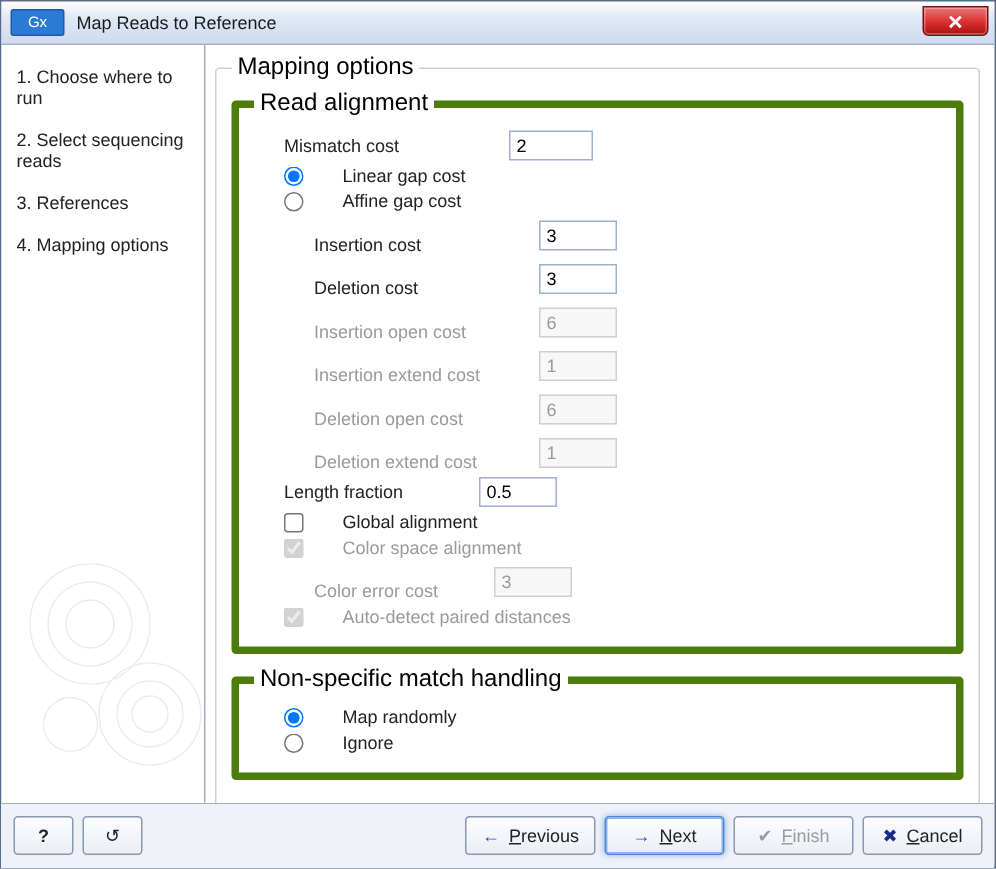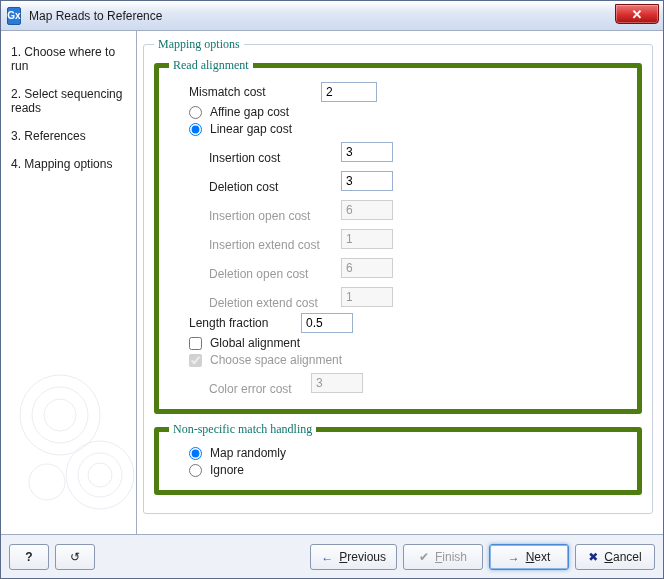--- a/index.html
+++ b/index.html
@@ -23,26 +23,26 @@
   .titlebar {
     height: 30px;
     background: linear-gradient(#ffffff, #e0e8f5 40%, #cfdaf0);
     border-bottom: 1px solid #a0acc0;
     display: flex;
     align-items: center;
     position: relative;
     padding-left: 6px;
   }
   .titlebar .appicon {
-    width: 14px; height: 18px;
+    width: 36px; height: 18px;
     background: #2b7bd6;
     border-radius: 2px;
     margin-right: 8px;
     display:flex; align-items:center; justify-content:center;
-    color:#fff; font-size:10px; font-weight:bold;
+    color:#fff; font-size:10px; font-weight:normal;
     border:1px solid #1e5aa3;
   }
   .titlebar .titletext {
     font-size: 12px;
     color: #1a1a1a;
   }
   .titlebar .closebtn {
     position:absolute; right:4px; top:3px;
     width: 44px; height: 20px;
     background: linear-gradient(#e67a7a,#d33 50%,#a11);
@@ -84,33 +84,32 @@
     overflow: auto;
   }
   fieldset {
     border: 1px solid #c8d0e0;
     border-radius: 3px;
     margin: 2px 0 8px 0;
     padding: 6px 10px 10px 10px;
   }
   fieldset > legend {
     padding: 0 4px;
-    color: #0f766e;
-    font-size: 12px;
-    font-family: Liberation Serif, serif;
+    color: #000000;
+    font-size: 16px;
   }
   fieldset.inner {
     border: 5px solid #4d7c0f;
     margin-top: 0;
   }
   .row {
     display: flex;
     align-items: center;
     margin: 3px 0;
-    gap: 2px;
+    gap: 20px;
   }
   .row.indent1 { padding-left: 20px; }
   .row.indent2 { padding-left: 40px; }
   .lbl { width: 130px; }
   .row.indent2 .lbl { width: 130px; margin-top: 12px; }
   .disabled { color: #9a9a9a; }
   input[type="text"] {
     border: 1px solid #9cb0d0;
     height: 20px;
     padding: 0 4px;
@@ -205,29 +204,29 @@
 
         <fieldset class="inner">
           <legend>Read alignment</legend>
 
           <div class="row indent1">
             <span class="lbl">Mismatch cost</span>
             <input type="text" class="wide" value="2" style="">
           </div>
 
           <div class="row indent1">
+            <input type="radio" name="gap" checked="" style="">
+            <span>Linear gap cost</span>
+          </div>
+
+          <div class="row indent1">
             <input type="radio" name="gap" style="">
             <span>Affine gap cost</span>
           </div>
 
-          <div class="row indent1">
-            <input type="radio" name="gap" checked="" style="">
-            <span>Linear gap cost</span>
-          </div>
-
           <div class="row indent2">
             <span class="lbl">Insertion cost</span>
             <input type="text" value="3" style="">
           </div>
           <div class="row indent2">
             <span class="lbl">Deletion cost</span>
             <input type="text" value="3" style="">
           </div>
           <div class="row indent2">
             <span class="lbl disabled">Insertion open cost</span>
@@ -250,25 +249,29 @@
             <span class="lbl" style="width:110px">Length fraction</span>
             <input type="text" value="0.5" style="">
           </div>
 
           <div class="row indent1">
             <input type="checkbox" style="">
             <span>Global alignment</span>
           </div>
           <div class="row indent1">
             <input type="checkbox" checked="" disabled="" style="">
-            <span class="disabled">Choose space alignment</span>
+            <span class="disabled">Color space alignment</span>
           </div>
           <div class="row indent2">
             <span class="lbl disabled" style="width:100px">Color error cost</span>
             <input type="text" disabled="" value="3" style="">
+          </div>
+          <div class="row indent1">
+            <input type="checkbox" checked="" disabled="" style="">
+            <span class="disabled">Auto-detect paired distances</span>
           </div>
         </fieldset>
 
         <fieldset class="inner">
           <legend>Non-specific match handling</legend>
           <div class="row indent1">
             <input type="radio" name="nsm" checked="" style="">
             <span>Map randomly</span>
           </div>
           <div class="row indent1">
@@ -286,26 +289,26 @@
       <span style="font-weight:bold">?</span>
     </div>
     <div class="btn small">
       <span>↺</span>
     </div>
     <div class="spacer"></div>
     <div class="btn">
       <span class="ico arrow-left"></span>
       <span><span class="under">P</span><span>revious</span></span>
     </div>
+    <div class="btn primary">
+      <span class="ico arrow-right"></span>
+      <span><span class="under">N</span><span>ext</span></span>
+    </div>
     <div class="btn disabled">
       <span class="ico tick"></span>
       <span class="disabled"><span class="under">F</span><span>inish</span></span>
     </div>
-    <div class="btn primary">
-      <span class="ico arrow-right"></span>
-      <span><span class="under">N</span><span>ext</span></span>
-    </div>
     <div class="btn">
       <span class="ico cross"></span>
       <span><span class="under">C</span><span>ancel</span></span>
     </div>
   </div>
 </div>
 
 </body></html>

